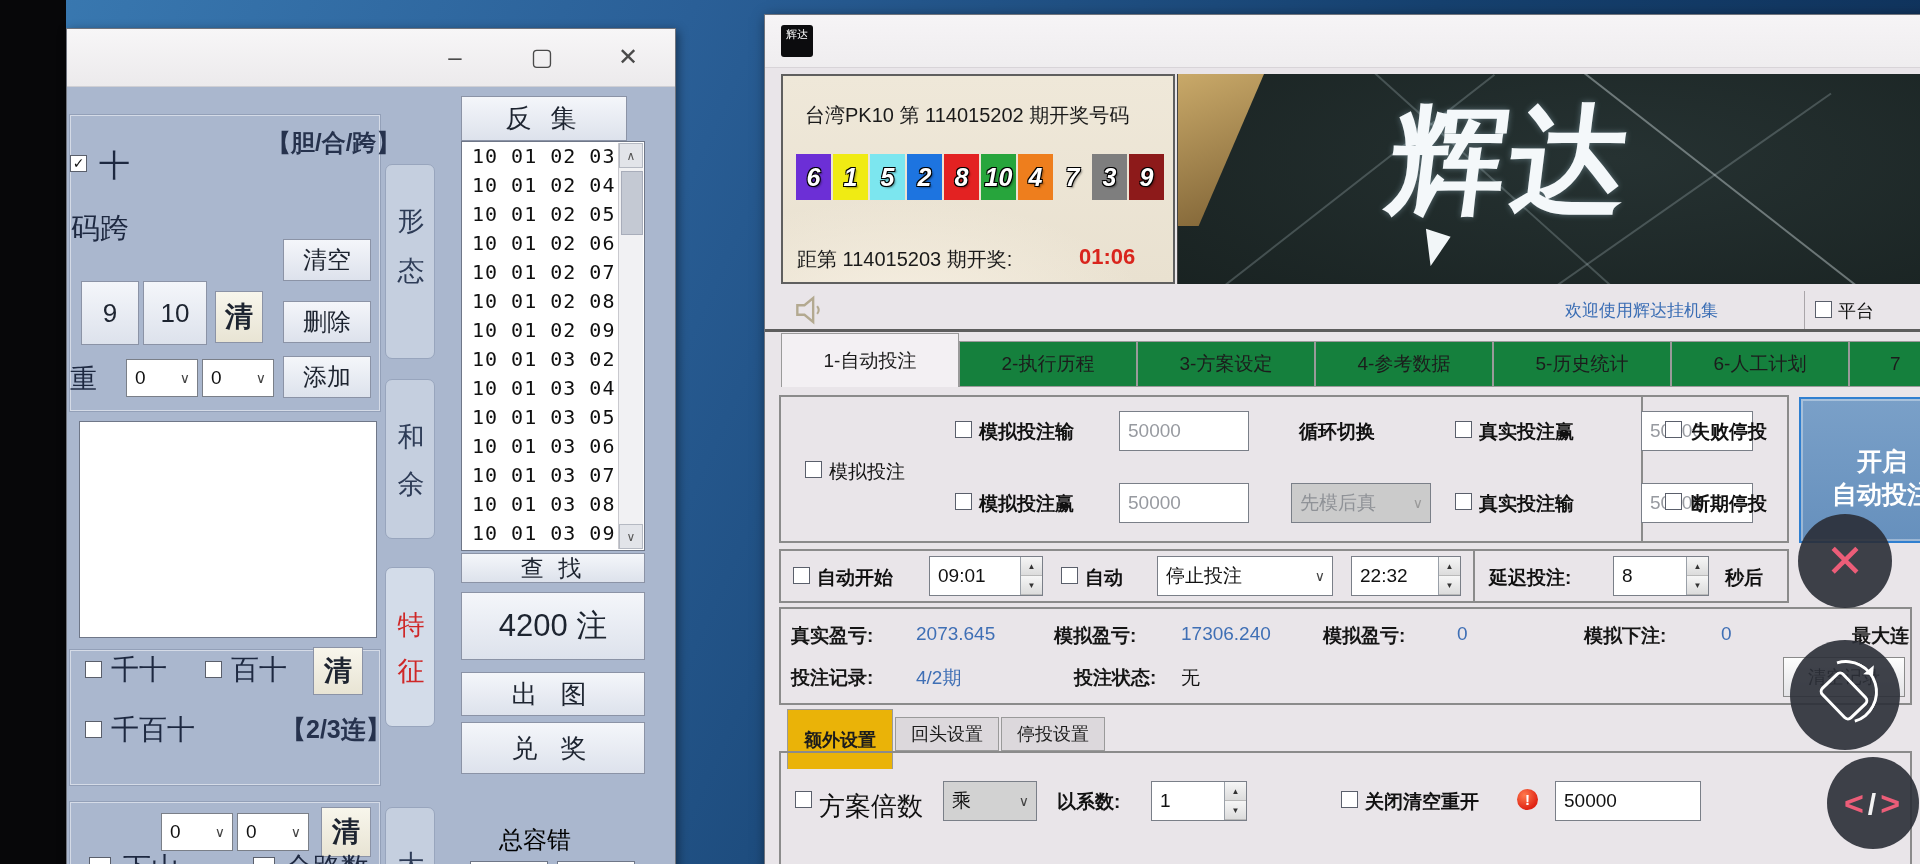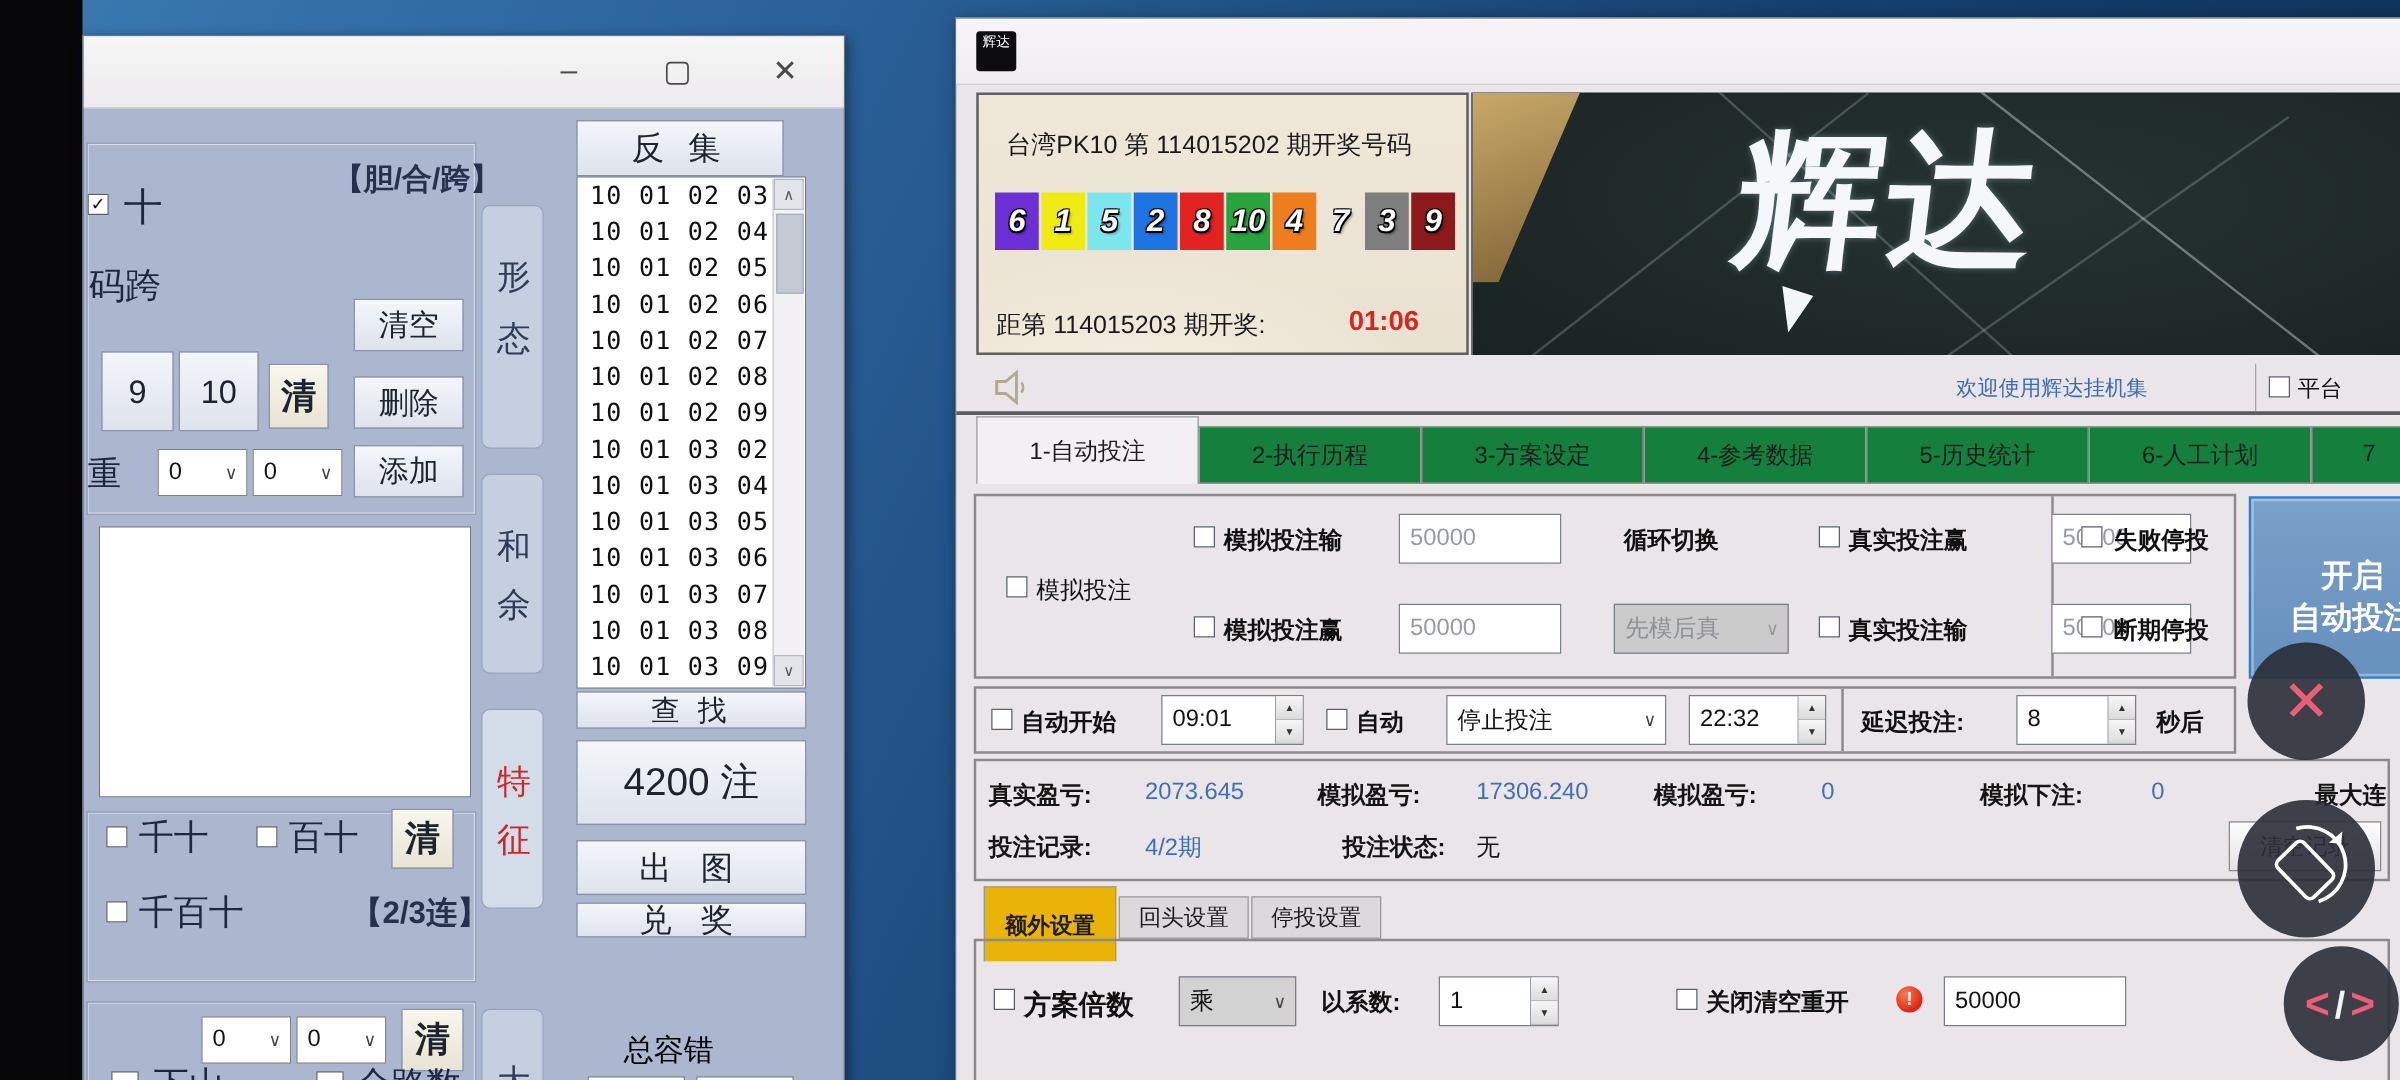--- a/index.html
+++ b/index.html
@@ -182,21 +182,21 @@
     <div class="frow">10 01 03 09</div>
     <div class="sbar">
       <div class="sbtn" style="top:0;">∧</div>
       <div class="sthumb"></div>
       <div class="sbtn" style="bottom:0;">∨</div>
     </div>
   </div>
   <div class="btn" style="left:394px;top:524px;width:184px;height:30px;font-size:23px;letter-spacing:4px;">查 找</div>
   <div class="btn" style="left:394px;top:563px;width:184px;height:68px;font-size:31px;">4200 注</div>
   <div class="btn" style="left:394px;top:643px;width:184px;height:44px;font-size:26px;letter-spacing:8px;">出 图</div>
-  <div class="btn" style="left:394px;top:693px;width:184px;height:28px;font-size:26px;letter-spacing:8px;">兑 奖</div>
+  <div class="btn" style="left:394px;top:693px;width:184px;height:52px;font-size:26px;letter-spacing:8px;">兑 奖</div>
   <span class="lbl" style="left:432px;top:795px;font-size:24px;color:#000000;">总容错</span>
   <div class="abs" style="left:403px;top:832px;width:76px;height:24px;background:#fff;border:1px solid #6f7788;"></div>
   <div class="abs" style="left:490px;top:832px;width:76px;height:24px;background:#fff;border:1px solid #6f7788;"></div>
 </div>
 
 <div class="mwin">
   <div class="mtitle">
     <div class="appicon">辉达</div>
   </div>
 
@@ -326,21 +326,21 @@
   <span class="stat-val" style="left:151px;top:650px;">4/2期</span>
   <span class="stat-lbl" style="left:289px;top:650px;margin-left:20px;">投注状态:</span>
   <span class="stat-lbl" style="left:416px;top:650px;font-weight:normal;">无</span>
   <div class="gbtn" style="left:1018px;top:642px;width:122px;height:40px;font-size:18px;">清空记录</div>
 
   <div class="subtab active" style="left:22px;top:694px;width:106px;">额外设置</div>
   <div class="subtab" style="left:130px;top:702px;width:104px;">回头设置</div>
   <div class="subtab" style="left:236px;top:702px;width:104px;">停投设置</div>
   <div class="gbox" style="left:14px;top:736px;width:1133px;height:146px;"></div>
   <span class="cb" style="left:30px;top:776px;"></span>
-  <span class="lbl" style="left:54px;top:774px;font-size:22px;font-weight:bold;">方案倍数</span>
+  <span class="lbl" style="left:54px;top:774px;font-size:26px;font-weight:normal;">方案倍数</span>
   <div class="dd" style="left:178px;top:766px;width:94px;height:40px;background:#d2d2d2;">
     <span class="val">乘</span>
     <span class="ar">∨</span>
   </div>
   <span class="lbl" style="left:292px;top:774px;font-size:19px;font-weight:bold;">以系数:</span>
   <div class="spin" style="left:386px;top:766px;width:96px;height:40px;">
     <span class="val">1</span>
     <span class="btns">
       <span class="sb">▲</span>
       <span class="sb">▼</span>

